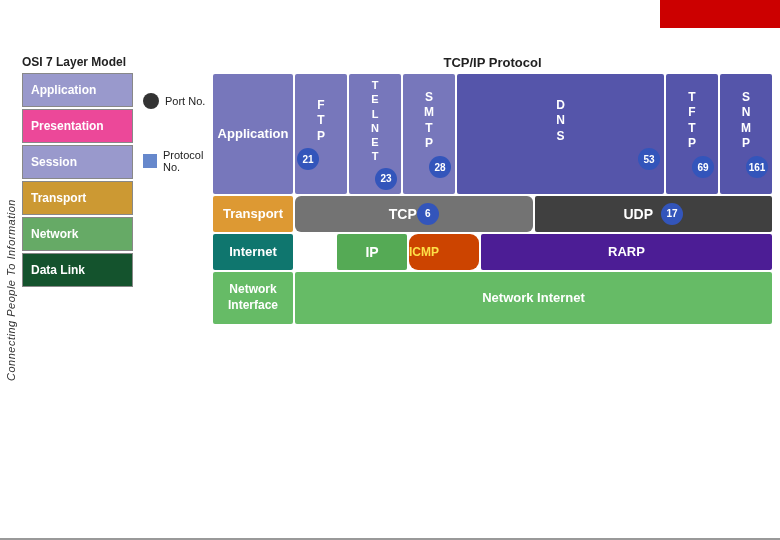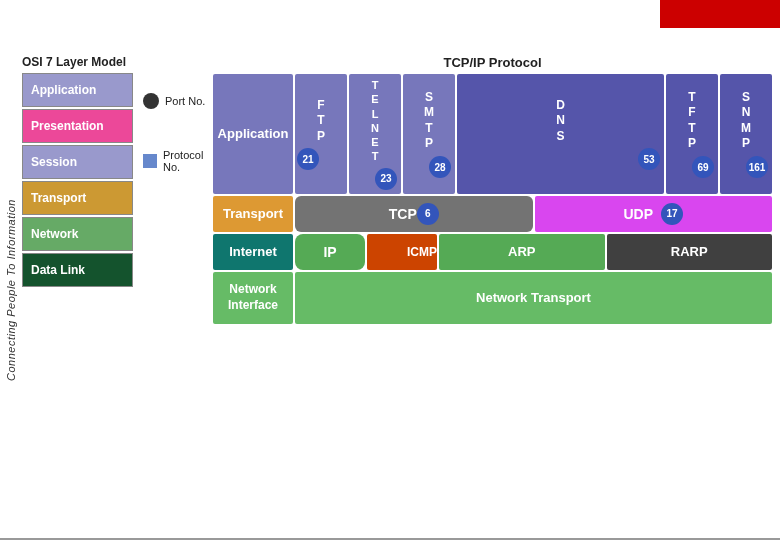--- a/index.html
+++ b/index.html
@@ -355,21 +355,21 @@
       border-radius: 50%;
       width: 22px;
       height: 22px;
       display: flex;
       align-items: center;
       justify-content: center;
       font-size: 10px;
       font-weight: bold;
     }
     .udp-block {
-      background: #d946ef;
+      background: #404040;
       flex: 1;
       display: flex;
       align-items: center;
       justify-content: center;
       color: #fff;
       font-weight: bold;
       font-size: 14px;
       border-radius: 2px;
       gap: 8px;
     }
@@ -406,46 +406,47 @@
     }
     .ip-block {
       background: #55aa55;
       width: 70px;
       display: flex;
       align-items: center;
       justify-content: center;
       color: #fff;
       font-weight: bold;
       font-size: 14px;
-      border-radius: 8px;
+      border-radius: 2px;
+      margin-left: 42px;
     }
     .icmp-block {
       background: #cc4400;
       width: 70px;
       display: flex;
       align-items: center;
-      justify-content: flex-end;
-      color: #ffffff;
-      font-weight: bold;
-      font-size: 12px;
-      border-radius: 2px;
+      justify-content: flex-start;
+      color: #fde047;
+      font-weight: bold;
+      font-size: 12px;
+      border-radius: 9px;
     }
     .arp-block {
       background: #55aa55;
       flex: 1;
       display: flex;
       align-items: center;
       justify-content: center;
       color: #fff;
       font-weight: bold;
       font-size: 13px;
       border-radius: 2px;
     }
     .rarp-block {
-      background: #404040;
+      background: #4c1d95;
       flex: 1;
       display: flex;
       align-items: center;
       justify-content: center;
       color: #fff;
       font-weight: bold;
       font-size: 13px;
       border-radius: 2px;
     }
 
@@ -617,34 +618,31 @@
         </div>
 
         <div class="internet-row">
           <div class="inet-label">Internet</div>
           <div class="ip-block">
             <span>IP</span>
           </div>
           <div class="icmp-block">
             <span>ICMP</span>
           </div>
-          <div class="arp-block">
-            <span>ARP</span>
-          </div>
           <div class="rarp-block">
             <span>RARP</span>
           </div>
         </div>
 
         <div class="netif-row">
           <div class="netif-label">
             <span>Network<br>Interface</span>
           </div>
           <div class="netif-right">
-            <span>Network Transport</span>
+            <span>Network Internet</span>
           </div>
         </div>
 
       </div>
     </div>
 
   </div>
 
 </div>
 

